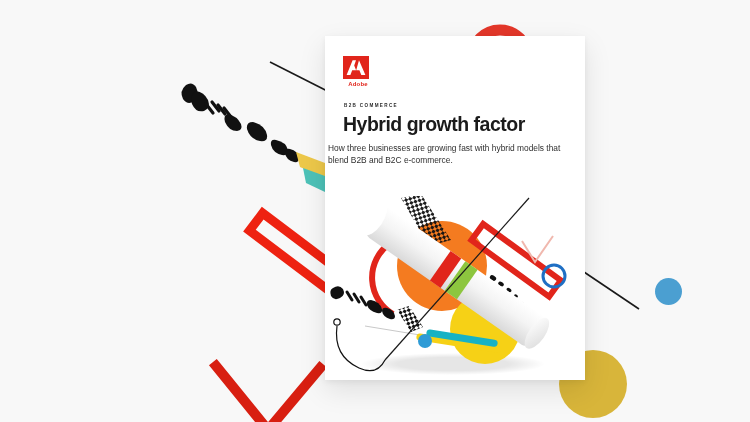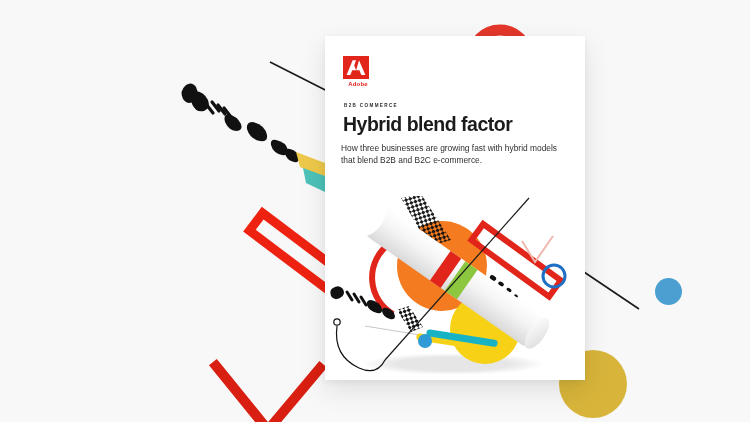--- a/index.html
+++ b/index.html
@@ -35,21 +35,21 @@
     position:absolute;left:19px;top:68px;
     font-size:4.6px;font-weight:bold;color:#2b2b2b;
     letter-spacing:1.35px;line-height:1;
   }
   .headline{
     position:absolute;left:18px;top:78px;right:14px;
     font-size:19.5px;font-weight:bold;color:#1b1b1b;
     letter-spacing:-0.5px;line-height:1.12;margin:0;
   }
   .subhead{
-    position:absolute;left:16px;top:106px;right:16px;
+    position:absolute;left:3px;top:106px;right:16px;
     font-size:8.4px;color:#2f2f2f;line-height:1.45;margin:0;
   }
 
   .art{position:absolute;left:0;top:160px;width:260px;height:184px;}
 
   
   .bg-art{position:absolute;inset:0;z-index:1;}
   .fg-art{position:absolute;inset:0;z-index:8;pointer-events:none;}
 
   .dot-blue{
@@ -110,21 +110,21 @@
         <svg class="brand-mark" width="26" height="23" viewBox="0 0 26 23">
           <rect x="0" y="0" width="26" height="23" fill="#e1251b"></rect>
           <path d="M9.6 4.2 L3.6 19 L7.4 19 L9.2 14.2 L13.1 14.2 L11.2 9.6 L13.0 4.2 Z" fill="#ffffff"></path>
           <path d="M16.0 4.2 L22.4 19 L18.3 19 L16.4 14.2 L13.2 14.2 Z" fill="#ffffff"></path>
         </svg>
         <span class="brand-word">Adobe</span>
       </div>
 
       <div class="eyebrow">B2B COMMERCE</div>
 
-      <h1 class="headline">Hybrid blend factor</h1>
+      <h1 class="headline">Hybrid growth factor</h1>
 
       <p class="subhead">How three businesses are growing fast with hybrid models that blend B2B and B2C e-commerce.</p>
 
       <svg class="art" viewBox="0 0 260 184">
         <defs>
           <linearGradient id="tube" x1="0" y1="0" x2="0" y2="1">
             <stop offset="0%" stop-color="#ffffff"></stop>
             <stop offset="45%" stop-color="#f4f4f4"></stop>
             <stop offset="100%" stop-color="#d9d9d9"></stop>
           </linearGradient>

